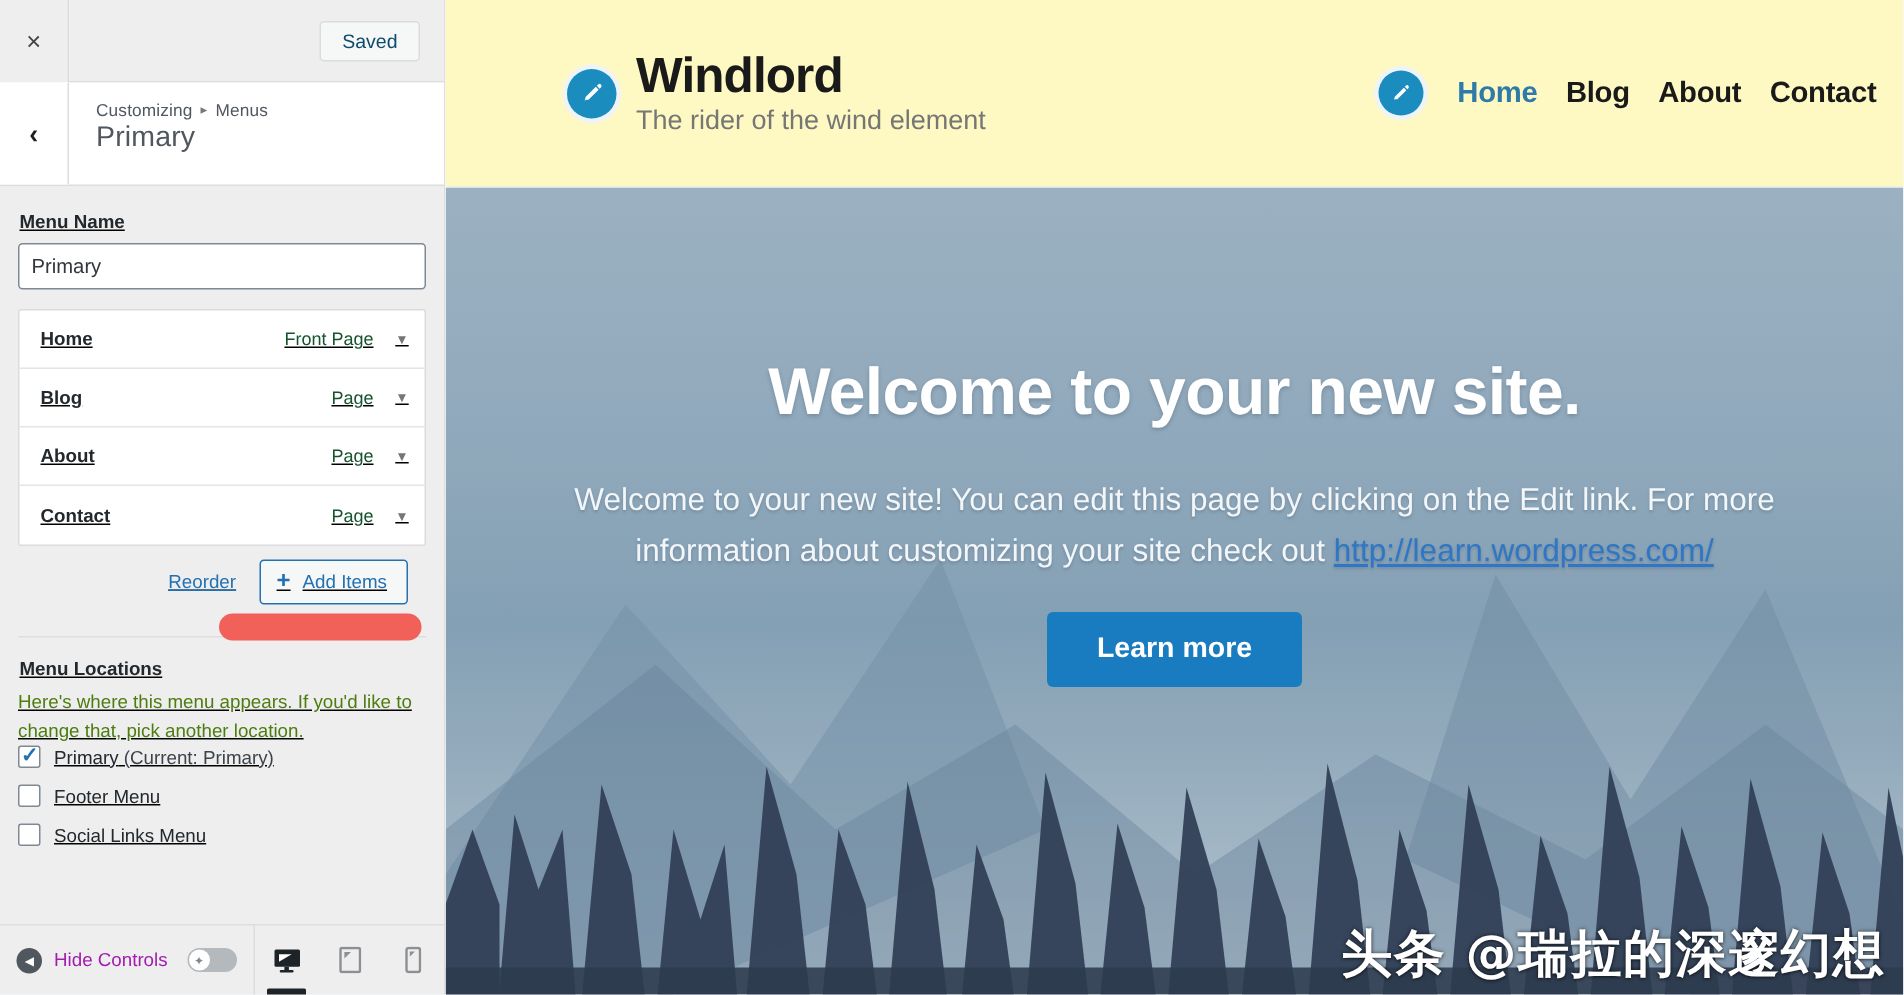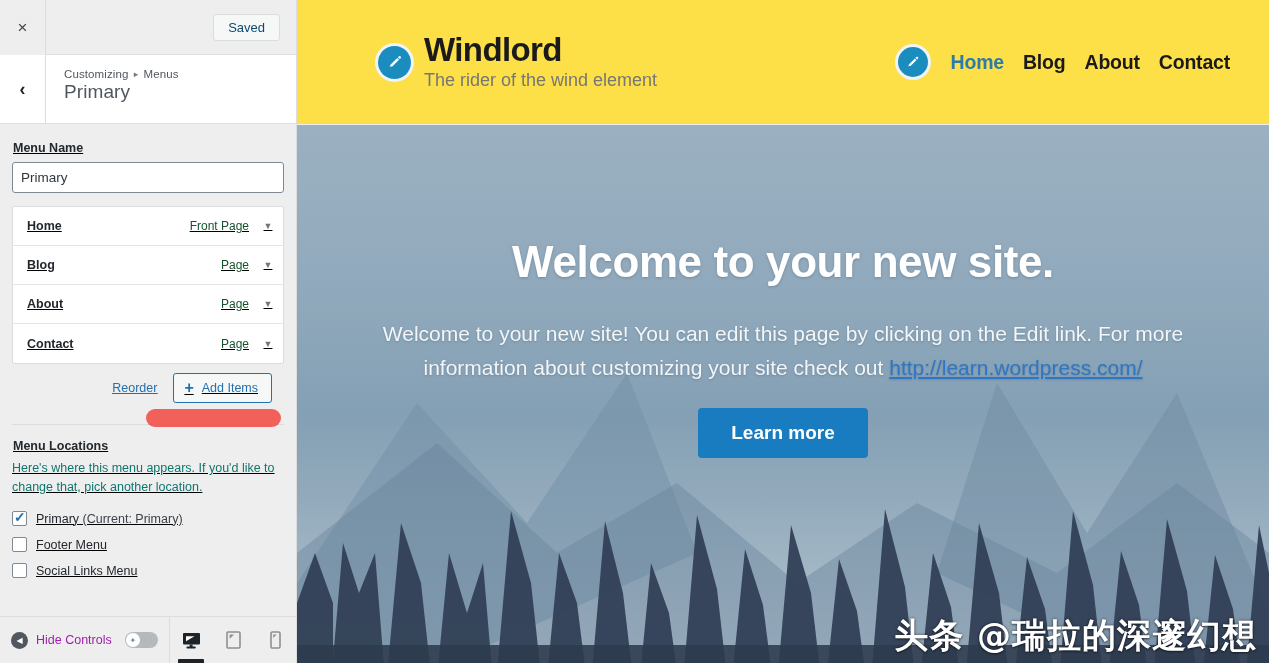--- a/index.html
+++ b/index.html
@@ -81,21 +81,21 @@
 
   
   .red-mark {
     position:absolute; left:146px; top:285px; width:135px; height:18px;
     background:#f2554f; border-radius:9px; opacity:.93;
   }
 
   .divider { border-top:1px solid #ddd; margin:21px 0 0 0; }
 
   .section-title { font-size:12.5px; font-weight:700; color:#23282d; margin:14px 0 6px 1px; }
-  .section-desc { font-size:12.5px; color:#0f766e; line-height:1.48; margin-bottom:15px; width:272px; }
+  .section-desc { font-size:12.5px; color:#4d7c0f; line-height:1.48; margin-bottom:1px; width:272px; }
 
   .loc-row { display:flex; align-items:center; gap:9px; margin-bottom:11px; cursor:pointer; }
   .cbox {
     width:15px; height:15px; border:1px solid #7e8993; border-radius:2px;
     background:#fff; position:relative; flex:0 0 15px;
   }
   .cbox.on::after {
     content:"✓"; position:absolute; left:1px; top:-3px;
     font-size:14px; color:#2271b1; font-weight:700;
   }
@@ -131,22 +131,22 @@
   .dev-btn.active::after {
     content:""; position:absolute; bottom:0; left:8px; right:8px; height:5px;
     background:#1d2327; border-radius:1px;
   }
 
   
   #preview { position:absolute; left:297px; top:0; width:972px; height:663px;
              background:#fff; overflow:hidden; }
 
   .site-header {
-    height:125px; background:#fde047; display:flex; align-items:center;
-    padding:0 39px 0 81px; border-bottom:1px solid #eee;
+    height:125px; background:#fef9c3; display:flex; align-items:center;
+    padding:0 18px 0 81px; border-bottom:1px solid #eee;
   }
   .brand { display:flex; align-items:center; gap:14px; }
   .logo-circle {
     width:33px; height:33px; border-radius:50%; background:#1b8cbe;
     display:flex; align-items:center; justify-content:center;
     box-shadow:0 0 0 3px #eef4f8;
   }
   .brand-txt .site-title {
     font-size:33px; font-weight:700; color:#1a1a1a; line-height:1.02; letter-spacing:-.6px;
   }

